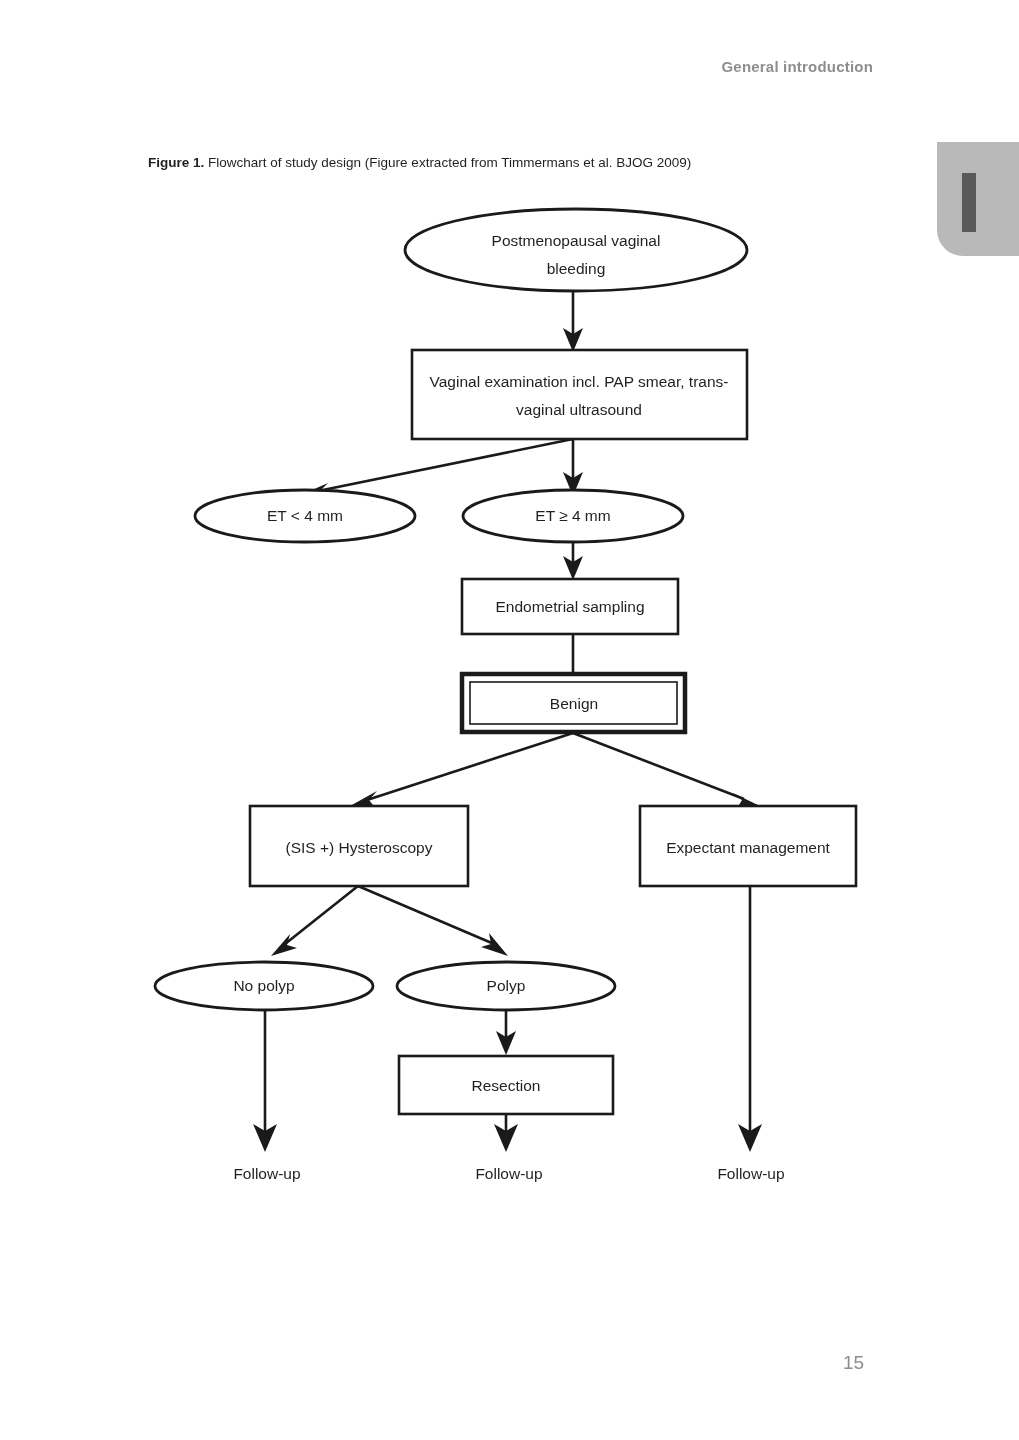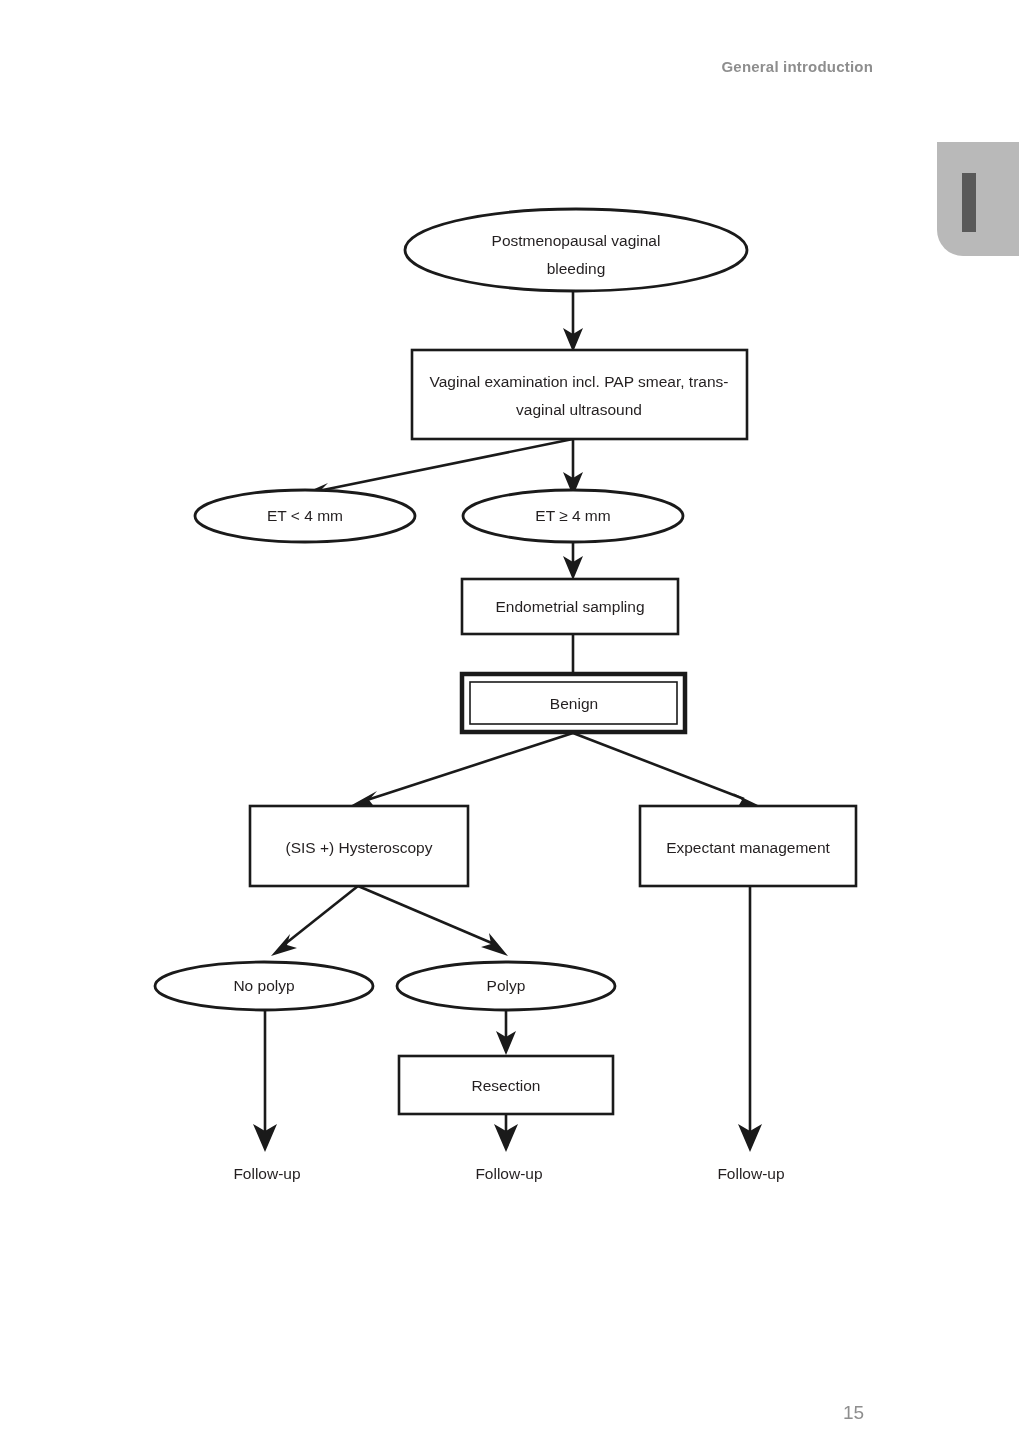--- a/index.html
+++ b/index.html
@@ -54,21 +54,21 @@
     font-size: 13.5px;
     color: #231f20;
     white-space: nowrap;
   }
   #figure-caption .cap-label {
     font-weight: bold;
   }
   #page-number {
     position: absolute;
     left: 843px;
-    top: 1402px;
+    top: 1352px;
     font-size: 19px;
     color: #8e8e8e;
   }
   #flowchart {
     position: absolute;
     left: 0;
     top: 0;
     width: 1019px;
     height: 1440px;
   }
@@ -101,20 +101,24 @@
 <body>
 
 <div class="page">
 
   <div id="running-head">General introduction</div>
 
   <div id="chapter-tab">
     <div id="chapter-tab-number"></div>
   </div>
 
+  <div id="figure-caption">
+    <span class="cap-label">Figure 1.</span>
+    <span>Flowchart of study design (Figure extracted from Timmermans et al. BJOG 2009)</span>
+  </div>
 
   <svg id="flowchart" viewBox="0 0 1019 1440">
 
     <g>
 
       <g>
         <line class="connector" x1="573" y1="290" x2="573" y2="340"></line>
         <polygon class="arrow-head" points="573,352 563,328 573,334 583,328"></polygon>
       </g>
 

